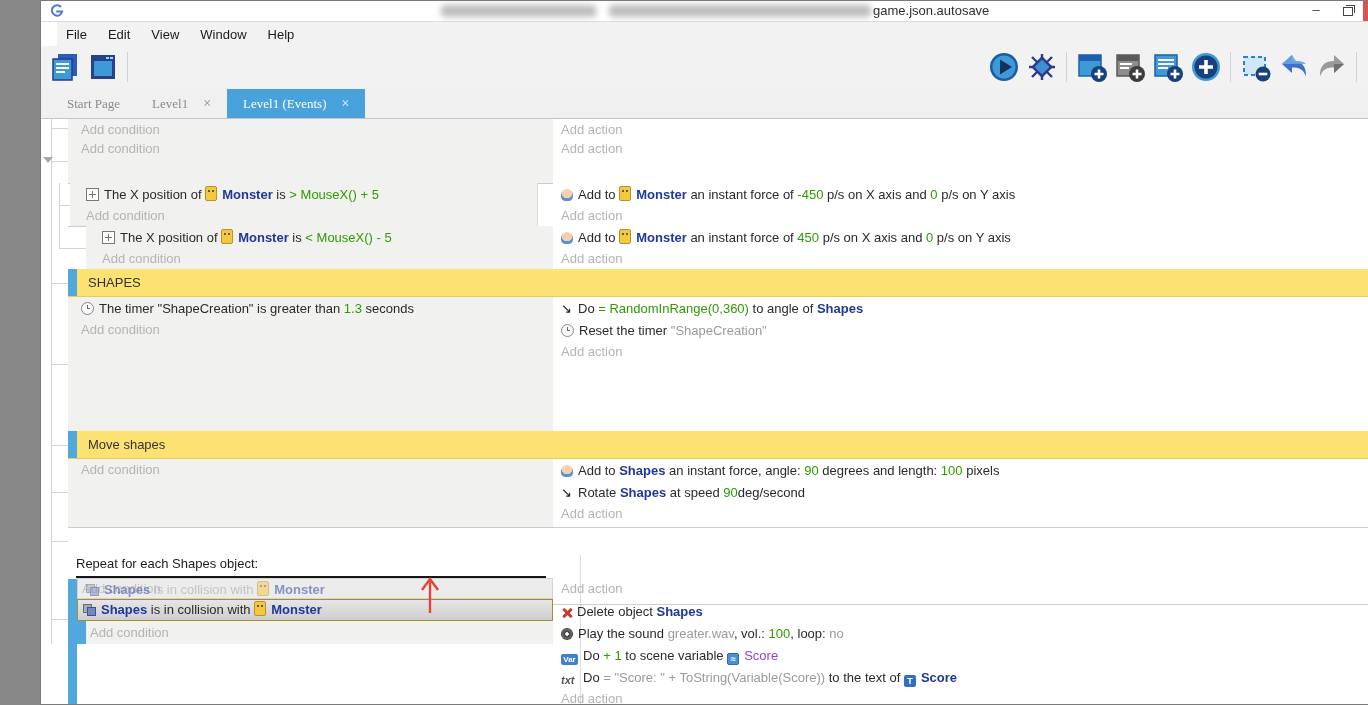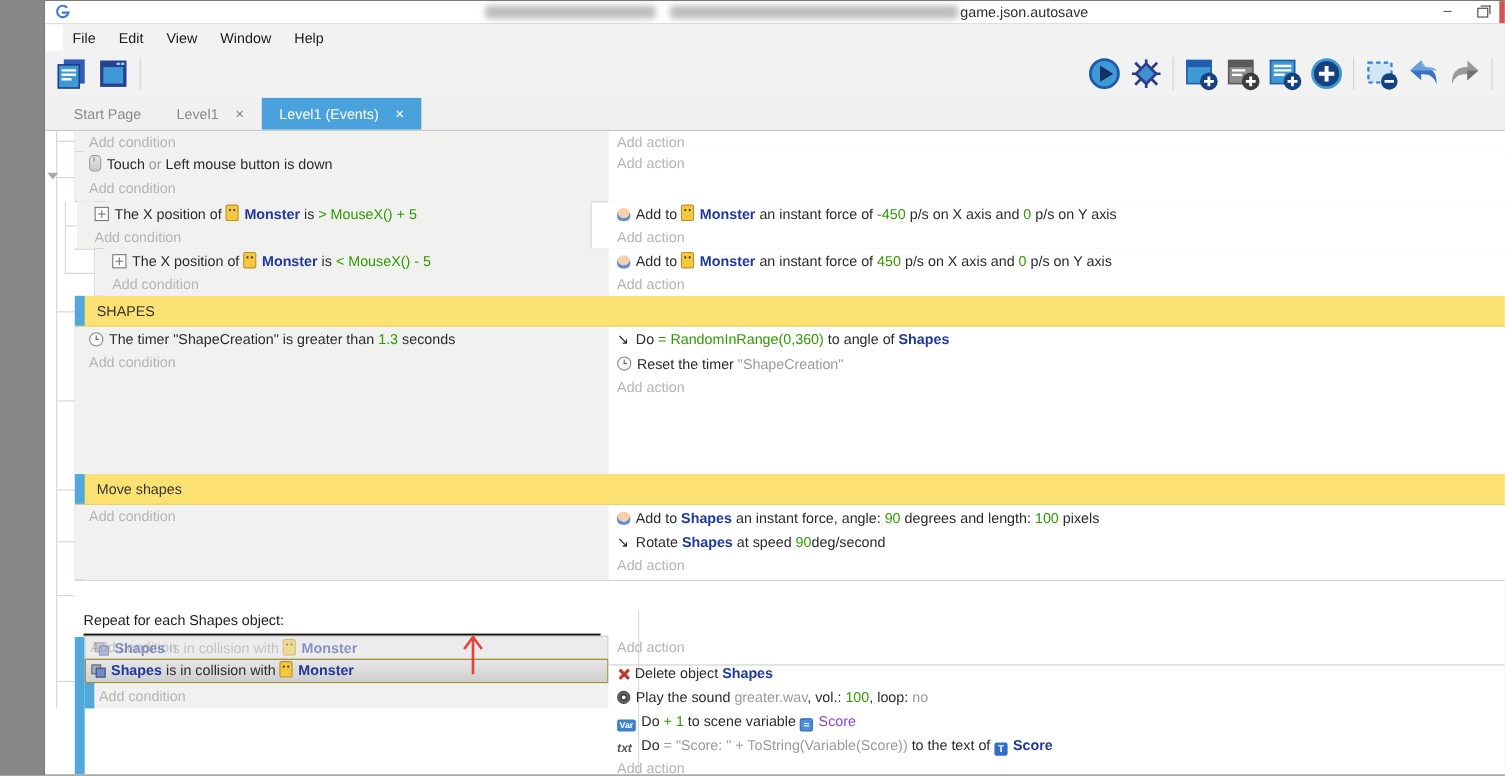--- a/index.html
+++ b/index.html
@@ -21,21 +21,21 @@
   
   .toolbar{position:absolute;left:0;top:45px;right:0;height:42px;background:#f2f2f2;}
   .tb-group{position:absolute;top:0;height:42px;display:flex;align-items:center;gap:3px;}
   .tb-left{left:6px;}
   .tb-right{right:8px;}
   .tbtn{width:35px;height:35px;display:flex;align-items:center;justify-content:center;}
   .tbtn svg{display:block;}
   .tsep{width:1px;height:30px;background:#d2d2d2;margin:0 4px;}
   
   .tabbar{position:absolute;left:0;top:87px;right:0;height:30px;background:#f0f0f0;display:flex;align-items:flex-end;padding-left:10px;}
-  .tab{height:29px;line-height:29px;padding:0 16px;font-size:13px;color:#8a8a8a;display:flex;gap:15px;align-items:center;}
+  .tab{height:29px;line-height:29px;padding:0 16px;font-size:13px;color:#8a8a8a;display:flex;gap:15px;align-items:center;font-family:Liberation Serif, serif;}
   .tab.active{background:#49a2dc;color:#fff;}
   .tab-close{font-size:14px;cursor:default;}
   .tab.active .tab-close{color:#fff;}
   
   .events{position:absolute;left:0;top:117px;width:1351px;bottom:0;background:#fff;border-top:1px solid #c4c4c4;overflow:hidden;}
   .treeline{position:absolute;background:#d4d4d4;}
   .expander{position:absolute;width:0;height:0;border-left:5px solid transparent;border-right:5px solid transparent;border-top:6px solid #a8a8a8;}
   .ev{position:absolute;left:27px;right:0;border-bottom:1px solid #cbcbcb;}
   .bar{position:absolute;top:0;bottom:0;width:9px;background:#51a8dc;}
   .cond{position:absolute;top:0;bottom:0;background:#f1f1ef;border-right:1px solid #dadada;}
@@ -263,21 +263,20 @@
         <div class="ph">Add condition</div>
       </div>
       <div class="act">
         <div class="ph">Add action</div>
       </div>
     </div>
 
     <div class="ev" style="top:19px;height:45px;">
       <div class="bar" style="left:0;"></div>
       <div class="cond" style="left:0;width:485px;">
-        <div class="crow"><span class="tic ic-mouse"></span><span class="s-black">Touch </span><span class="s-gray">or </span><span class="s-black">Left </span><span class="s-black">mouse button is down</span></div>
         <div class="ph">Add condition</div>
       </div>
       <div class="act">
         <div class="ph">Add action</div>
       </div>
     </div>
 
     <div class="ev" style="top:64px;height:43px;">
       <div class="bar" style="left:18px;"></div>
       <div class="cond" style="left:2px;width:467px;">

